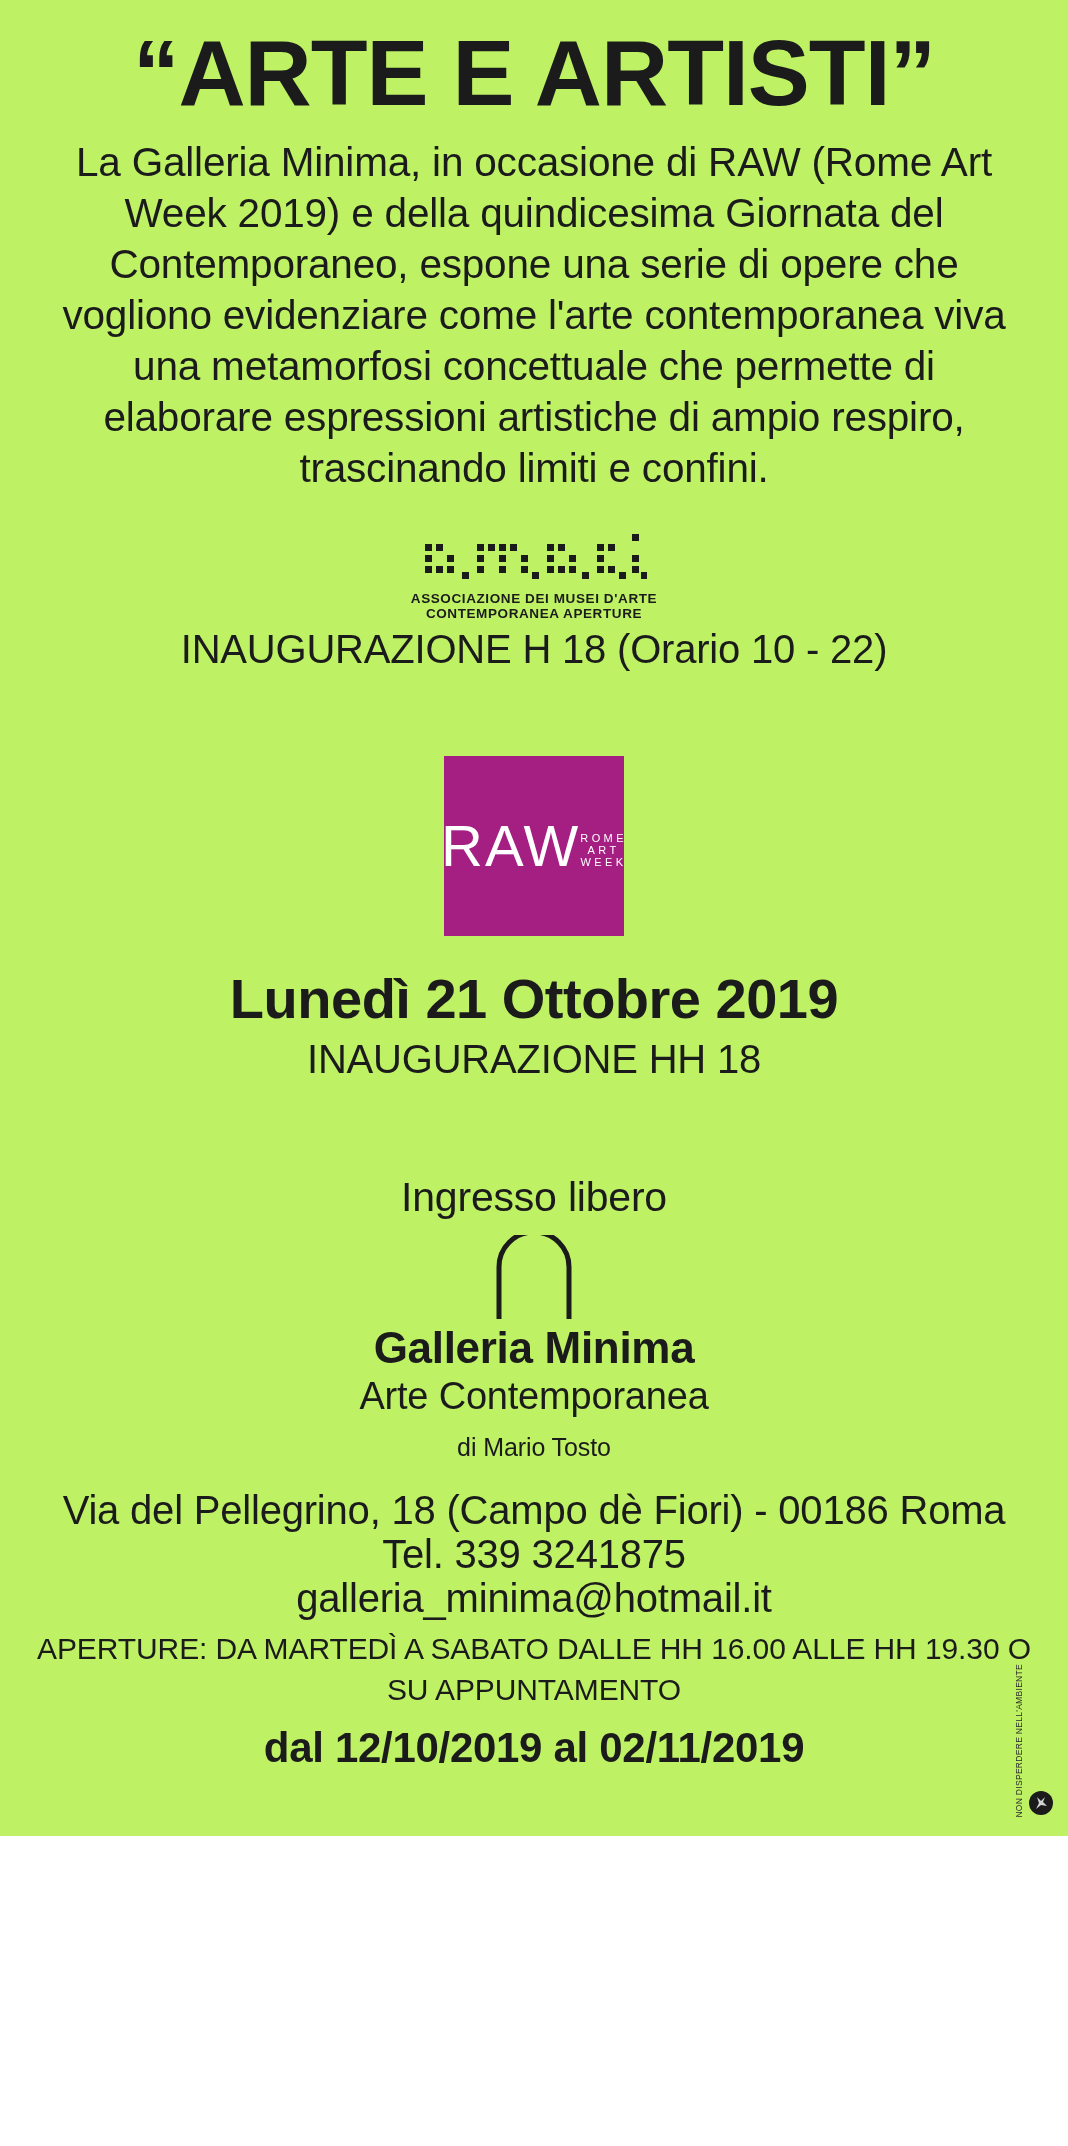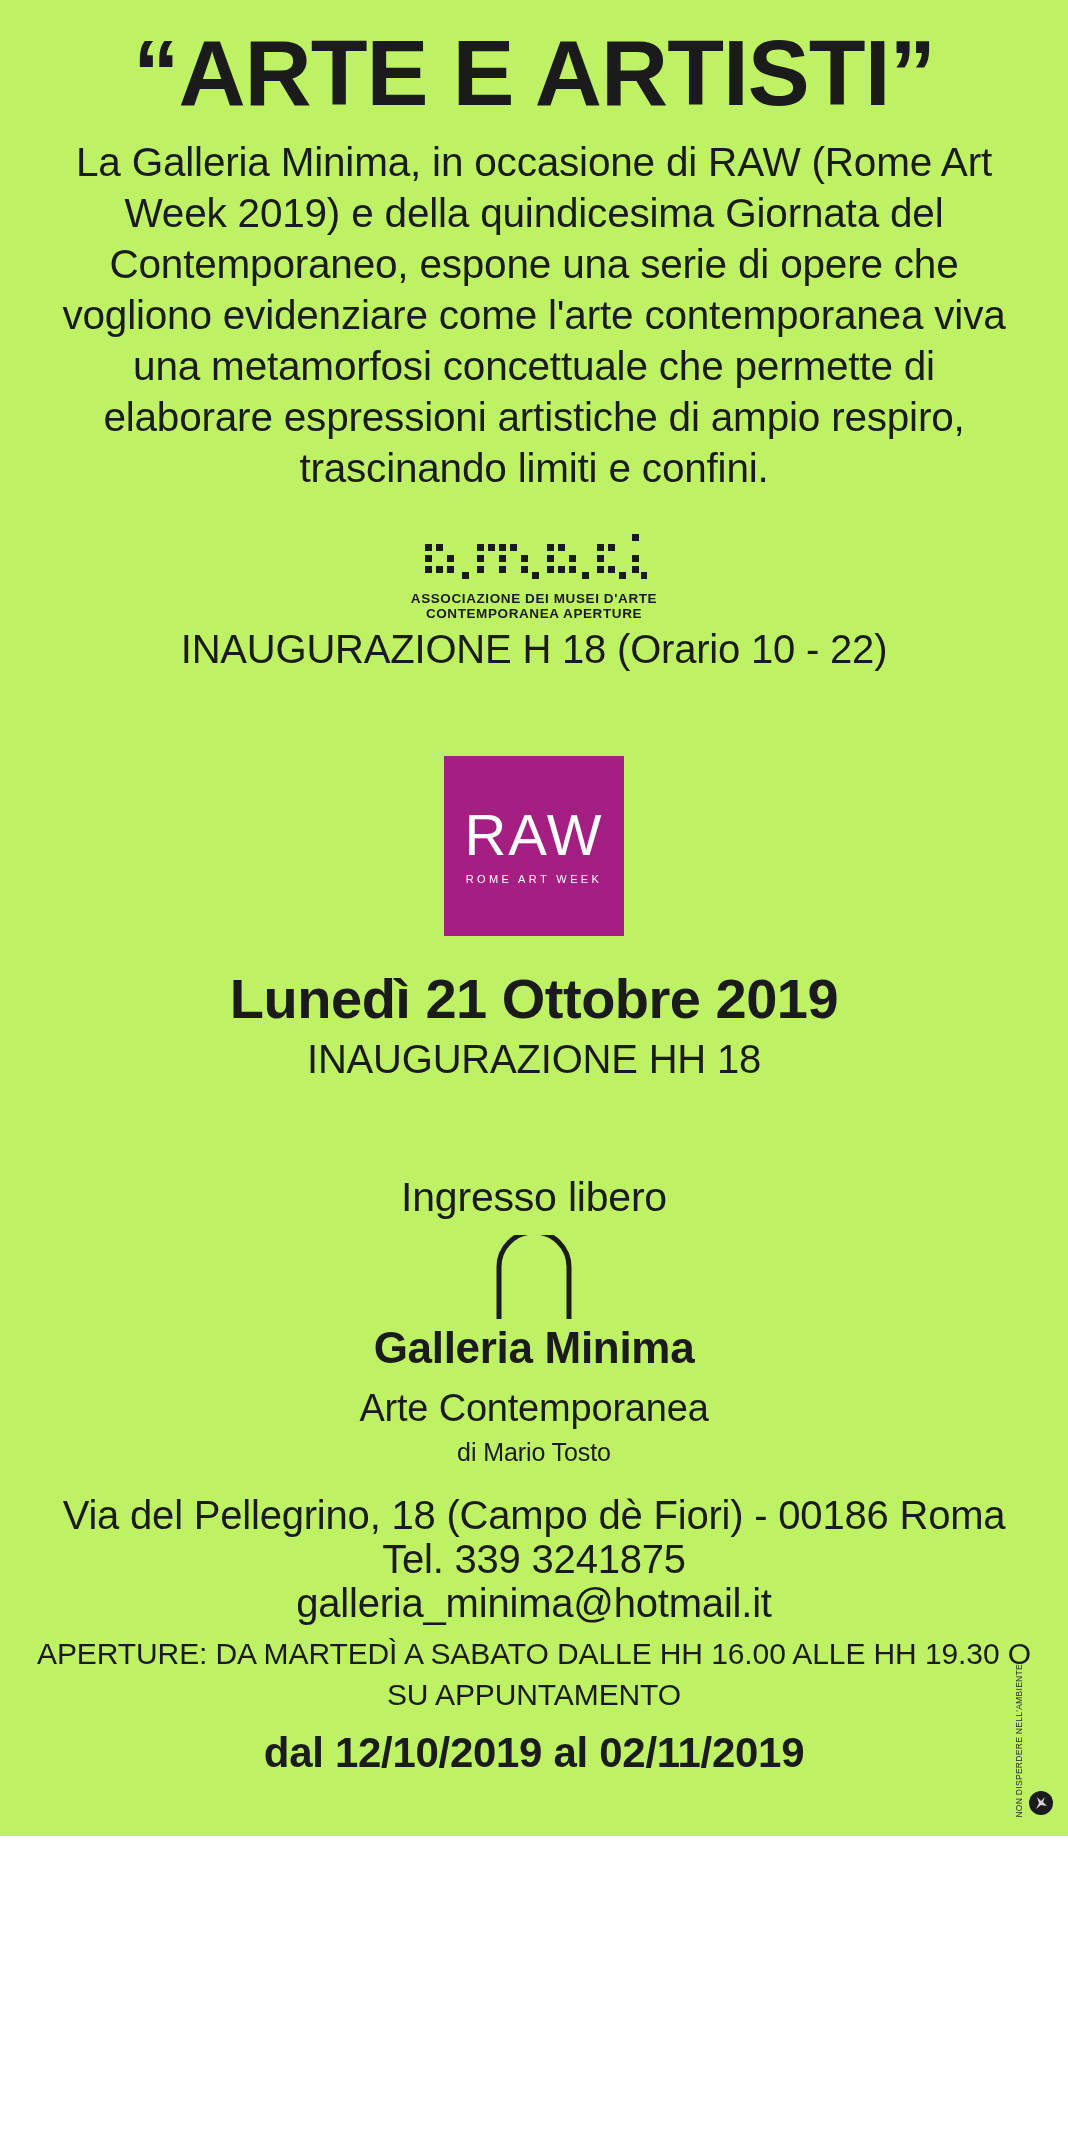--- a/index.html
+++ b/index.html
@@ -89,21 +89,21 @@
   .raw-wrap {
     margin-top: 84px;
     display: flex;
     justify-content: center;
   }
   .raw-box {
     width: 180px;
     height: 180px;
     background: #a51e82;
     display: flex;
-    flex-direction: column;
+    flex-direction: row;
     align-items: center;
     justify-content: center;
   }
   .raw-word {
     color: #ffffff;
     font-size: 58px;
     font-weight: 300;
     letter-spacing: 2px;
     line-height: 1;
     font-family: "Liberation Sans", sans-serif;
@@ -132,27 +132,27 @@
   }
   .gallery-name {
     font-size: 44px;
     font-weight: bold;
     margin-top: 4px;
     letter-spacing: -0.3px;
   }
   .gallery-sub {
     font-size: 38px;
     font-weight: 400;
-    margin-top: 14px;
+    margin-top: 2px;
     letter-spacing: -0.2px;
   }
   .gallery-sub2 {
     font-size: 25px;
     font-weight: 400;
-    margin-top: 8px;
+    margin-top: 15px;
     letter-spacing: -0.1px;
   }
 
   
   .contact {
     font-size: 40px;
     line-height: 44px;
     margin-top: 26px;
     letter-spacing: -0.2px;
   }

